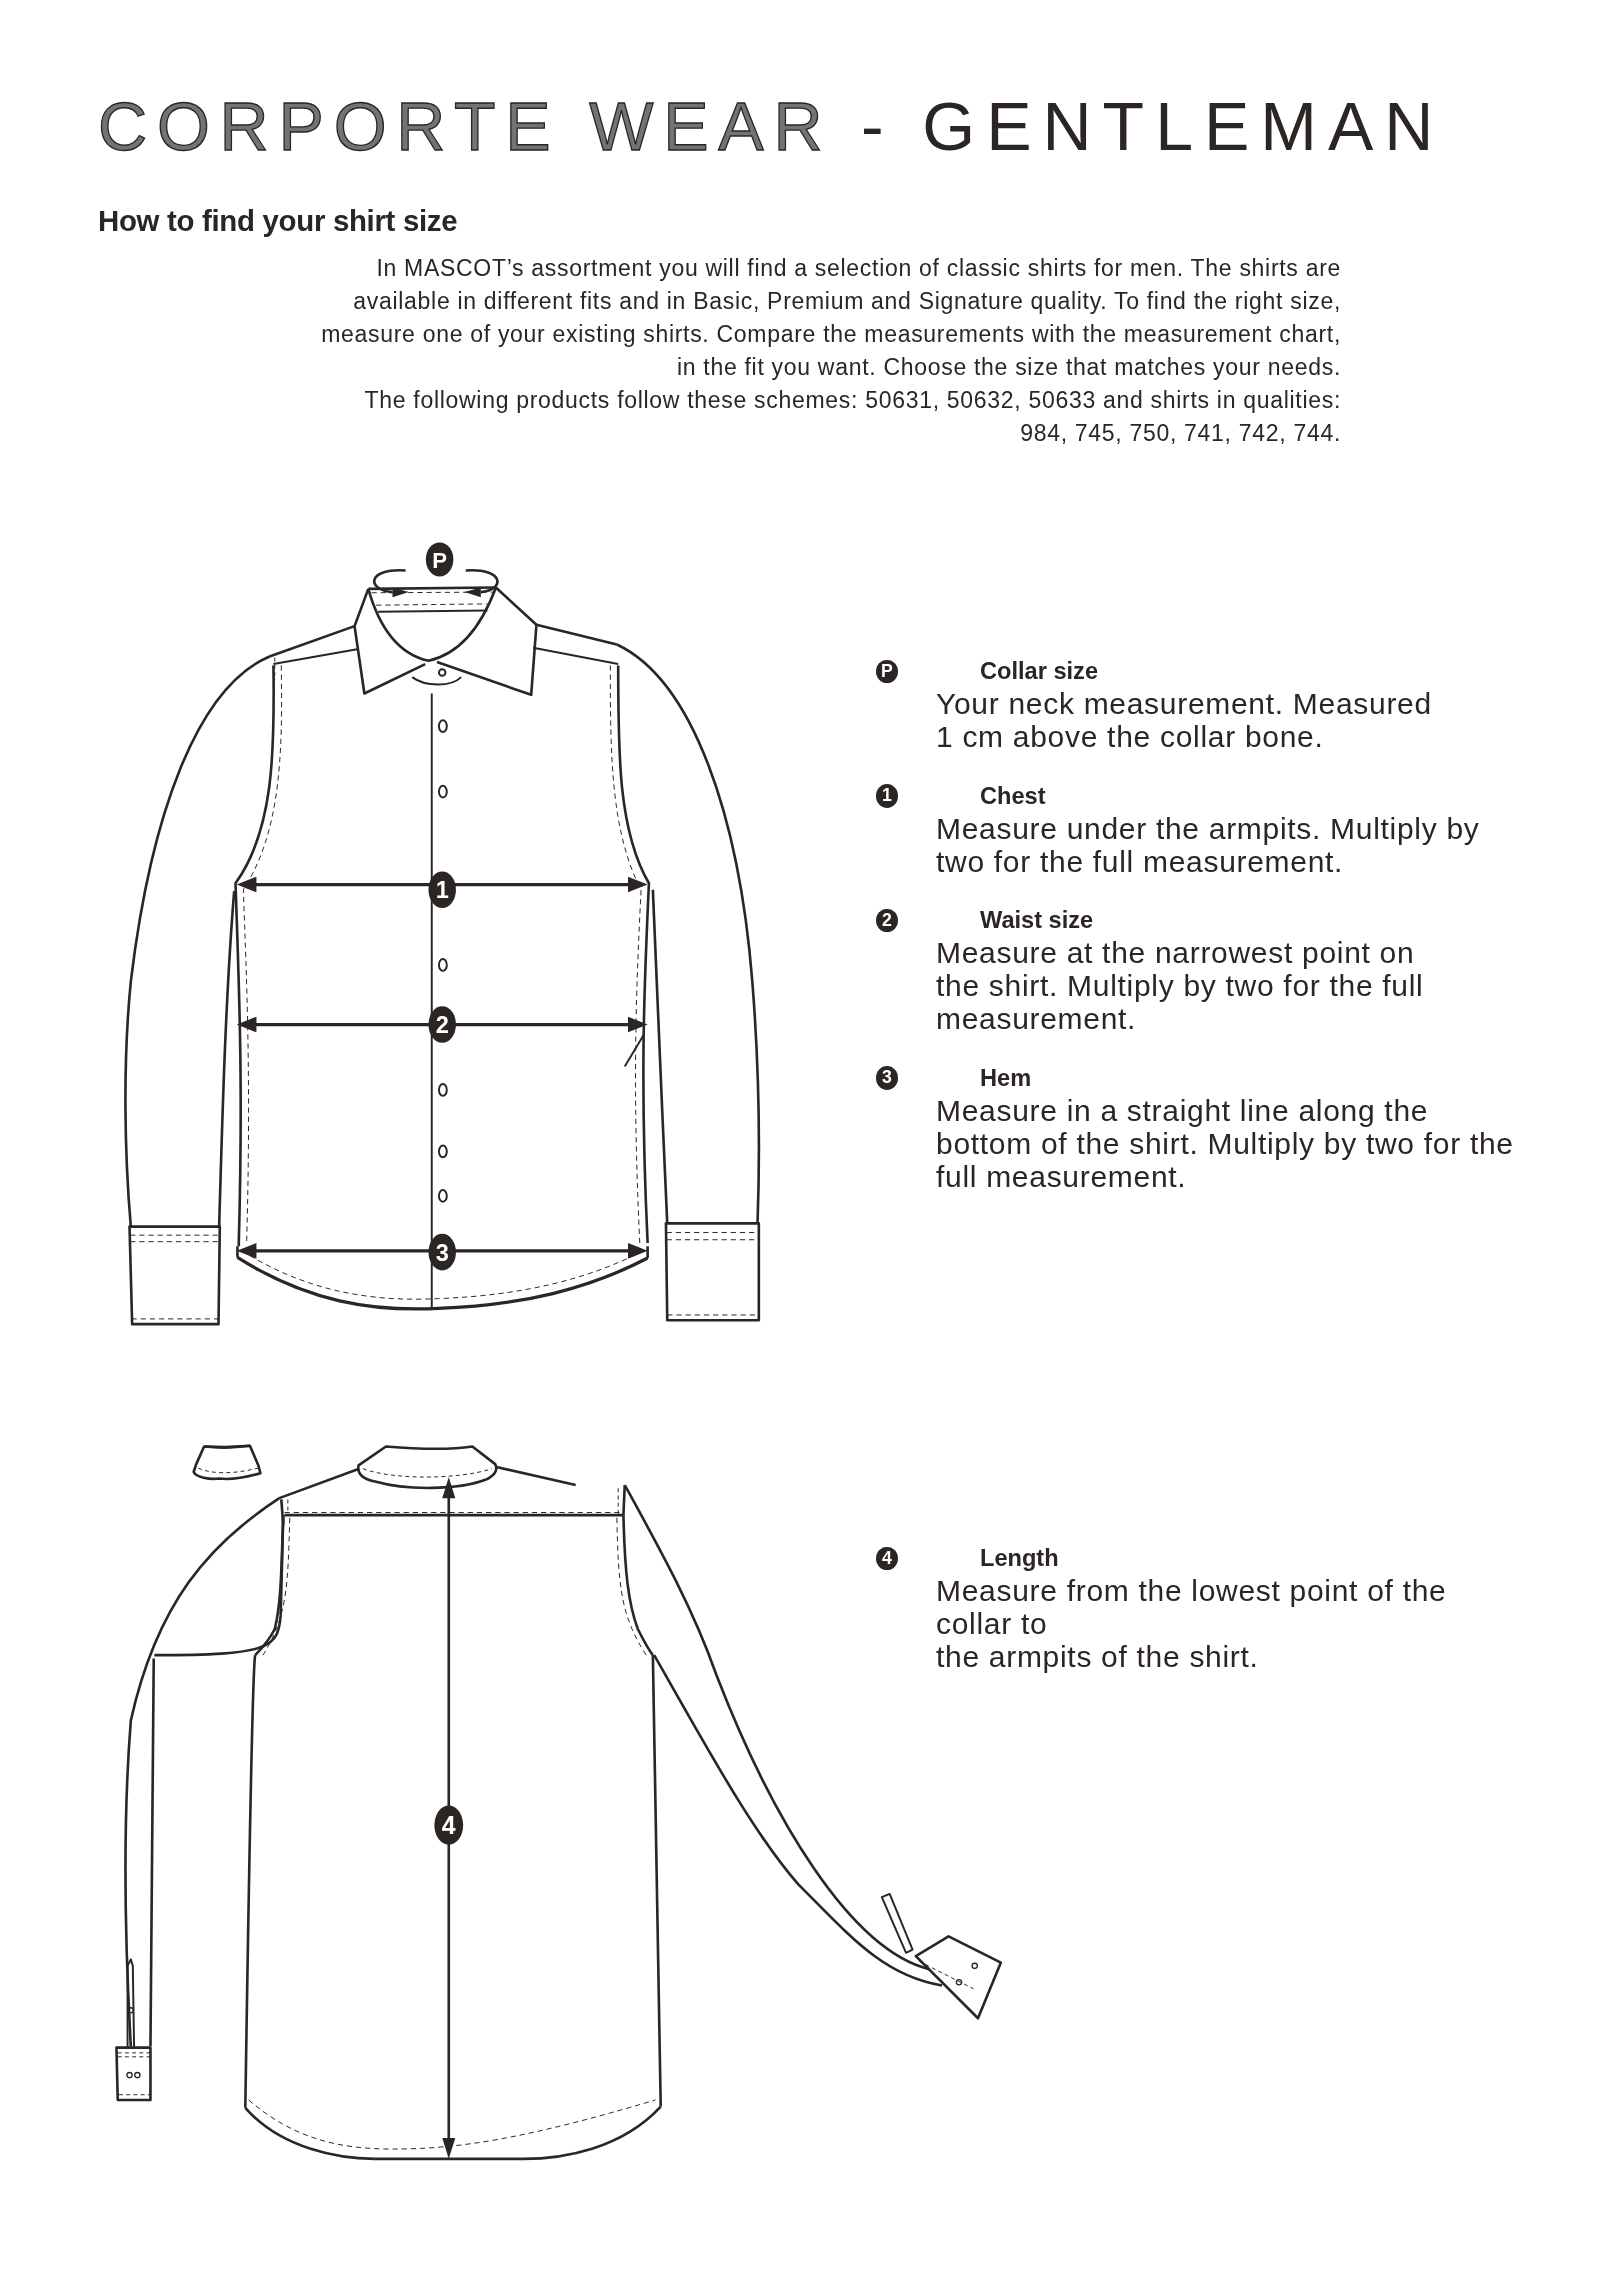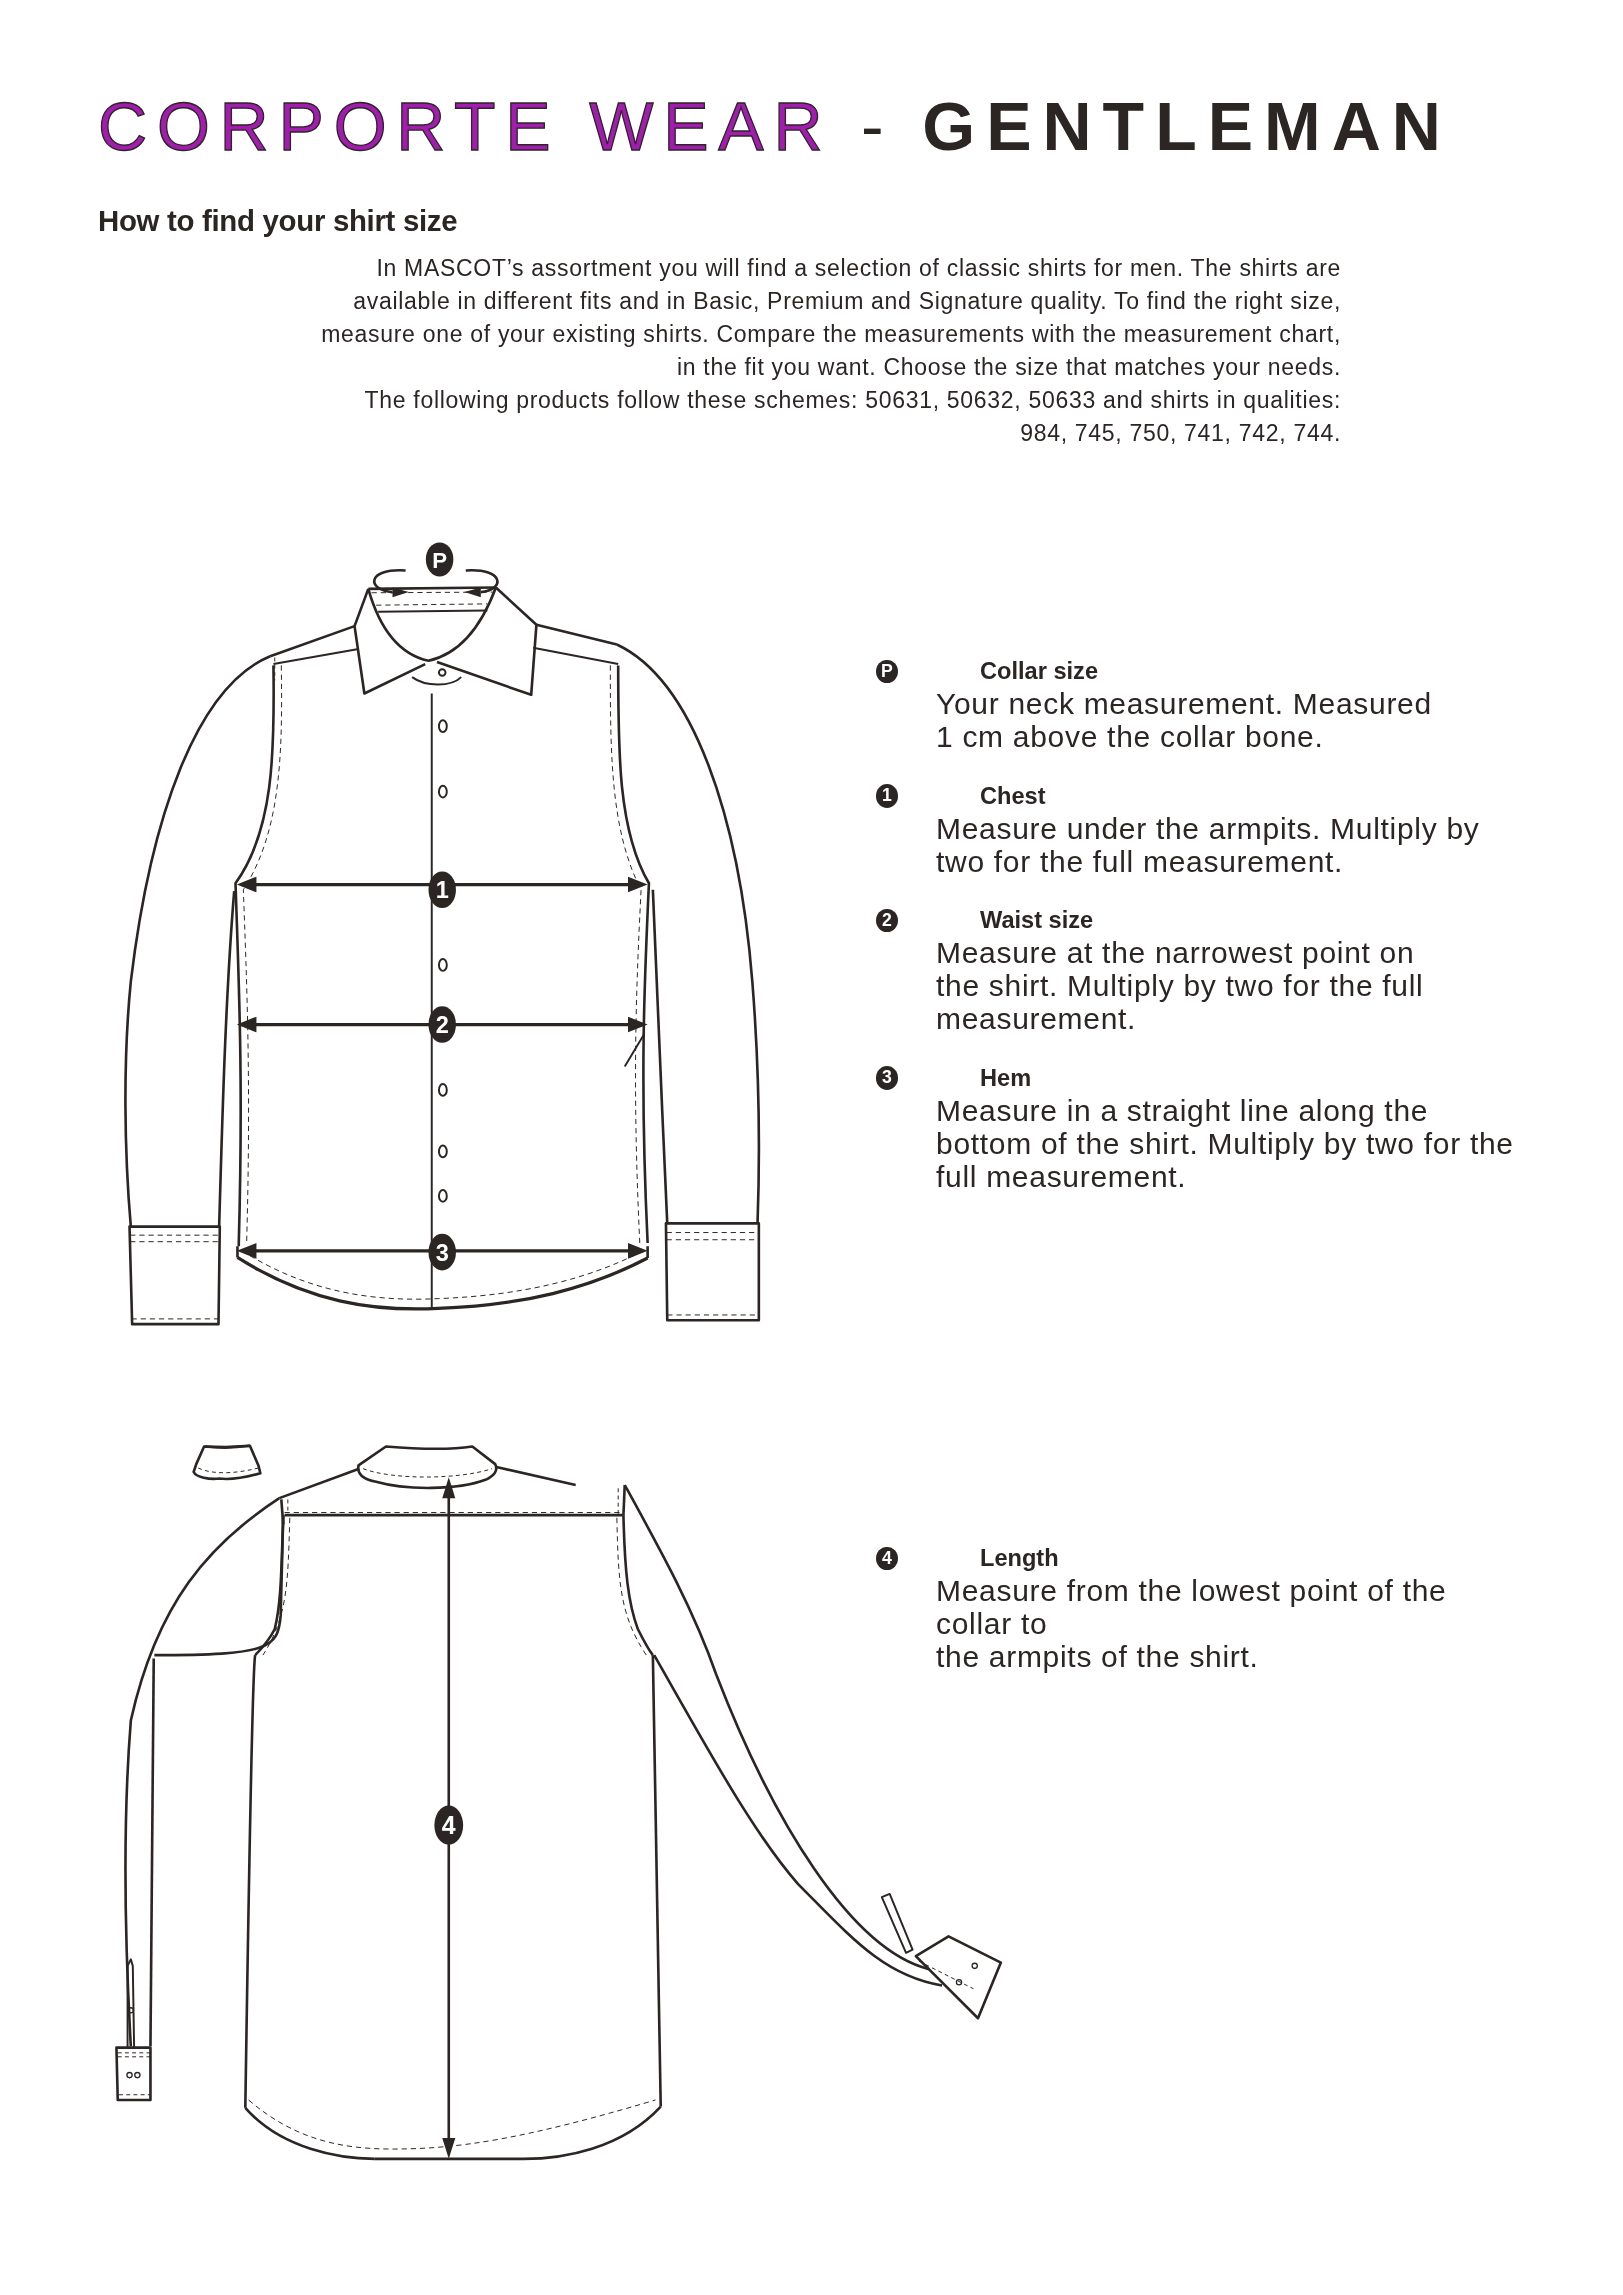--- a/index.html
+++ b/index.html
@@ -1,21 +1,21 @@
 <!DOCTYPE html>
 <html style="font-size:10.5px"><head>
 <meta charset="utf-8">
 <style>
   html, body { margin: 0; padding: 0; background: #ffffff; }
   body { width: 1623px; height: 2295px; position: relative; overflow: hidden;
          font-family: "Liberation Sans", "DejaVu Sans", sans-serif; color: #2b2523; }
   .page-title { position: absolute; left: 98px; top: 92px; font-size: 68px; line-height: 1;
                 letter-spacing: 9.8px; font-weight: 400; white-space: nowrap; }
-  .page-title .bold-part { font-weight: 400; color: #a21caf; -webkit-text-stroke: 1.3px #2b2523; }
-  .page-title .light-part { font-weight: 700; letter-spacing: 11px; }
+  .page-title .bold-part { font-weight: 400; color: #737373; -webkit-text-stroke: 1.3px #2b2523; }
+  .page-title .light-part { font-weight: 400; letter-spacing: 11px; }
   .intro { position: absolute; left: 98px; top: 204px; width: 1243px; }
   .intro h2 { margin: 0 0 14.4px 0; font-size: 29.4px; font-weight: 700; letter-spacing: -0.3px; }
   .intro p { margin: 0; font-size: 23px; line-height: 33px; letter-spacing: 0.7px; text-align: right; }
   .diagram { position: absolute; left: 0; top: 0; width: 1623px; height: 2295px; pointer-events: none; }
   .legend { position: absolute; left: 876px; width: 641px; }
   .legend-item { position: relative; padding-left: 60px; margin-bottom: 27.5px; }
   .legend-badge { position: absolute; left: 0; top: 3.9px; width: 22px; height: 23.6px; border-radius: 50%;
                   background: #2b2523; color: #fff; font-weight: 700; font-size: 17.7px; line-height: 23.6px;
                   text-align: center; }
   .legend-title { font-size: 23.6px; font-weight: 700; line-height: 31px; margin-left: 44px; }

